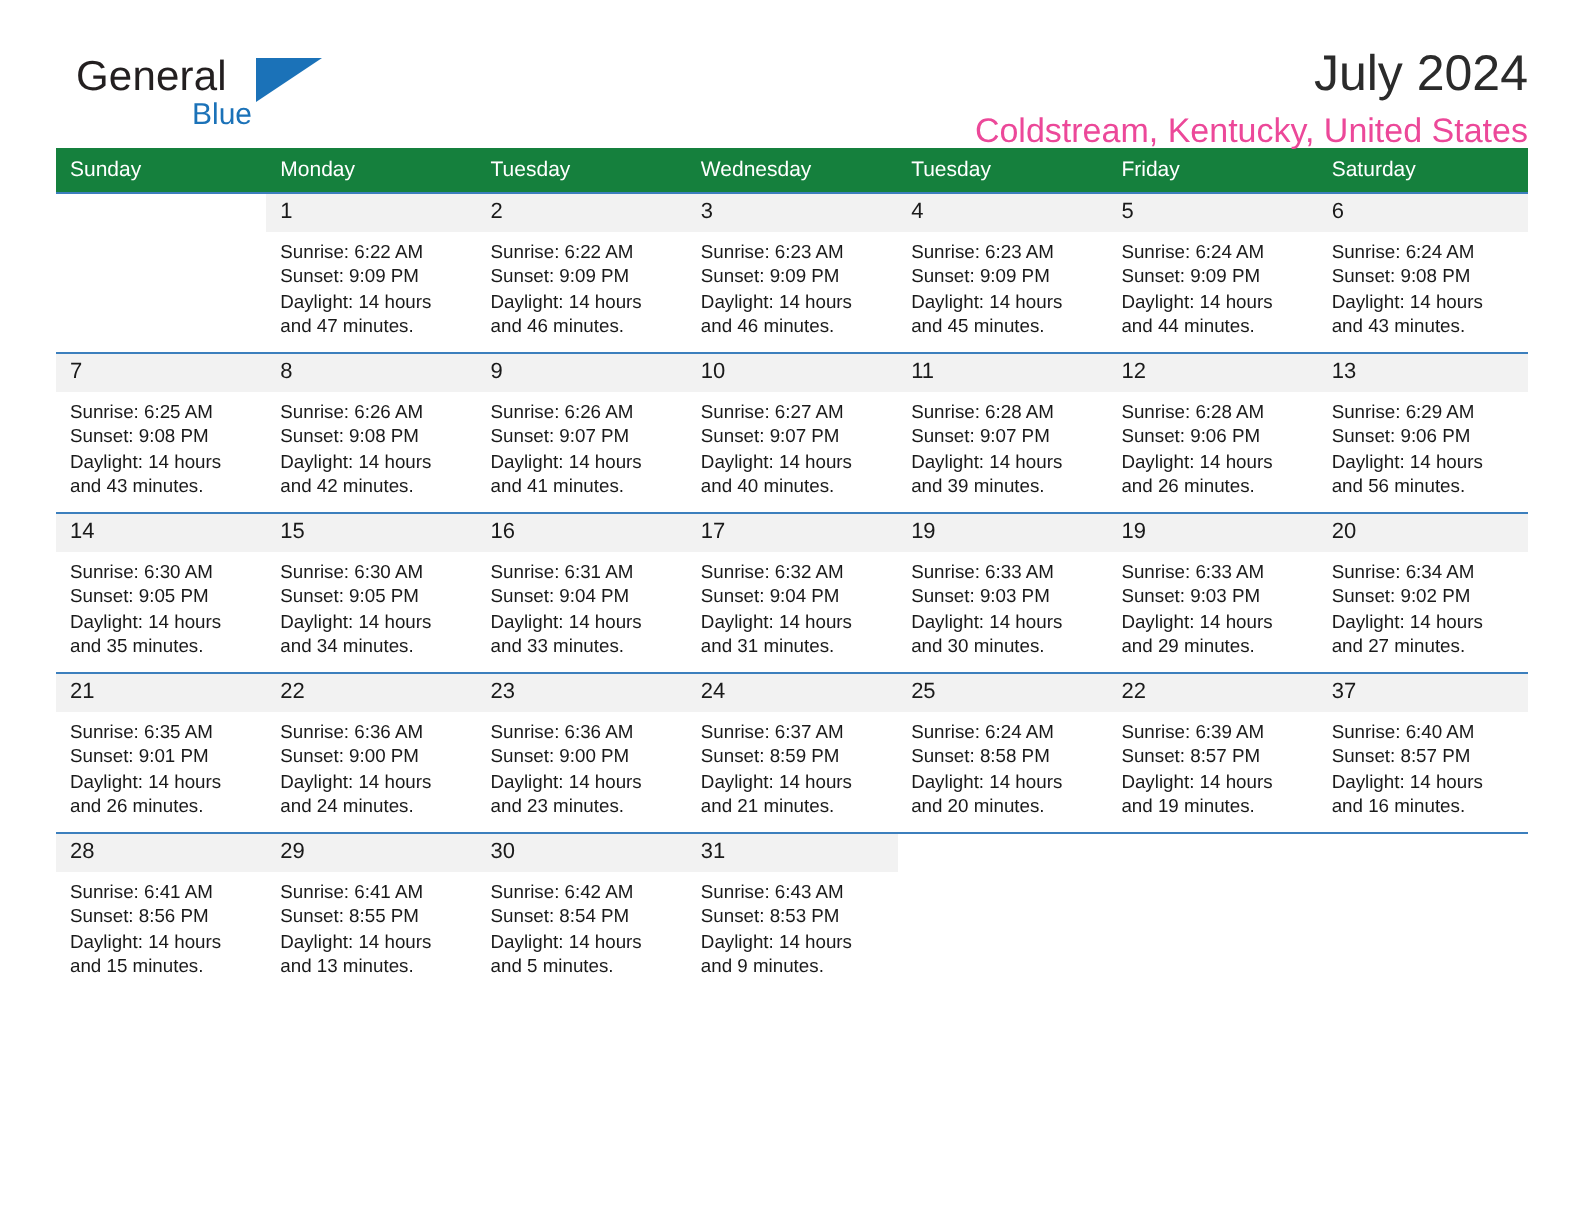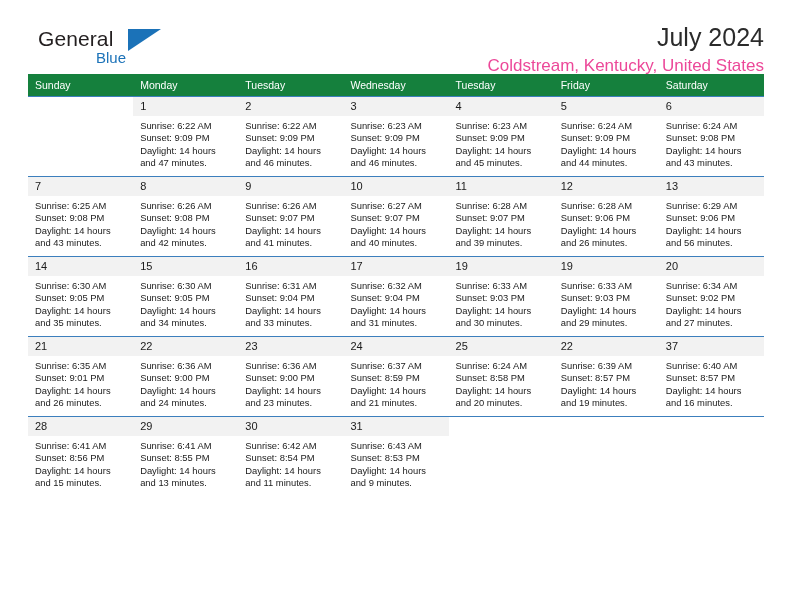--- a/index.html
+++ b/index.html
@@ -430,21 +430,21 @@
               <div>Daylight: 14 hours</div>
               <div>and 13 minutes.</div>
             </div>
           </td>
           <td>
             <div class="daynum">30</div>
             <div class="details">
               <div>Sunrise: 6:42 AM</div>
               <div>Sunset: 8:54 PM</div>
               <div>Daylight: 14 hours</div>
-              <div>and 11 minutes.</div>
+              <div>and 5 minutes.</div>
             </div>
           </td>
           <td>
             <div class="daynum">31</div>
             <div class="details">
               <div>Sunrise: 6:43 AM</div>
               <div>Sunset: 8:53 PM</div>
               <div>Daylight: 14 hours</div>
               <div>and 9 minutes.</div>
             </div>

